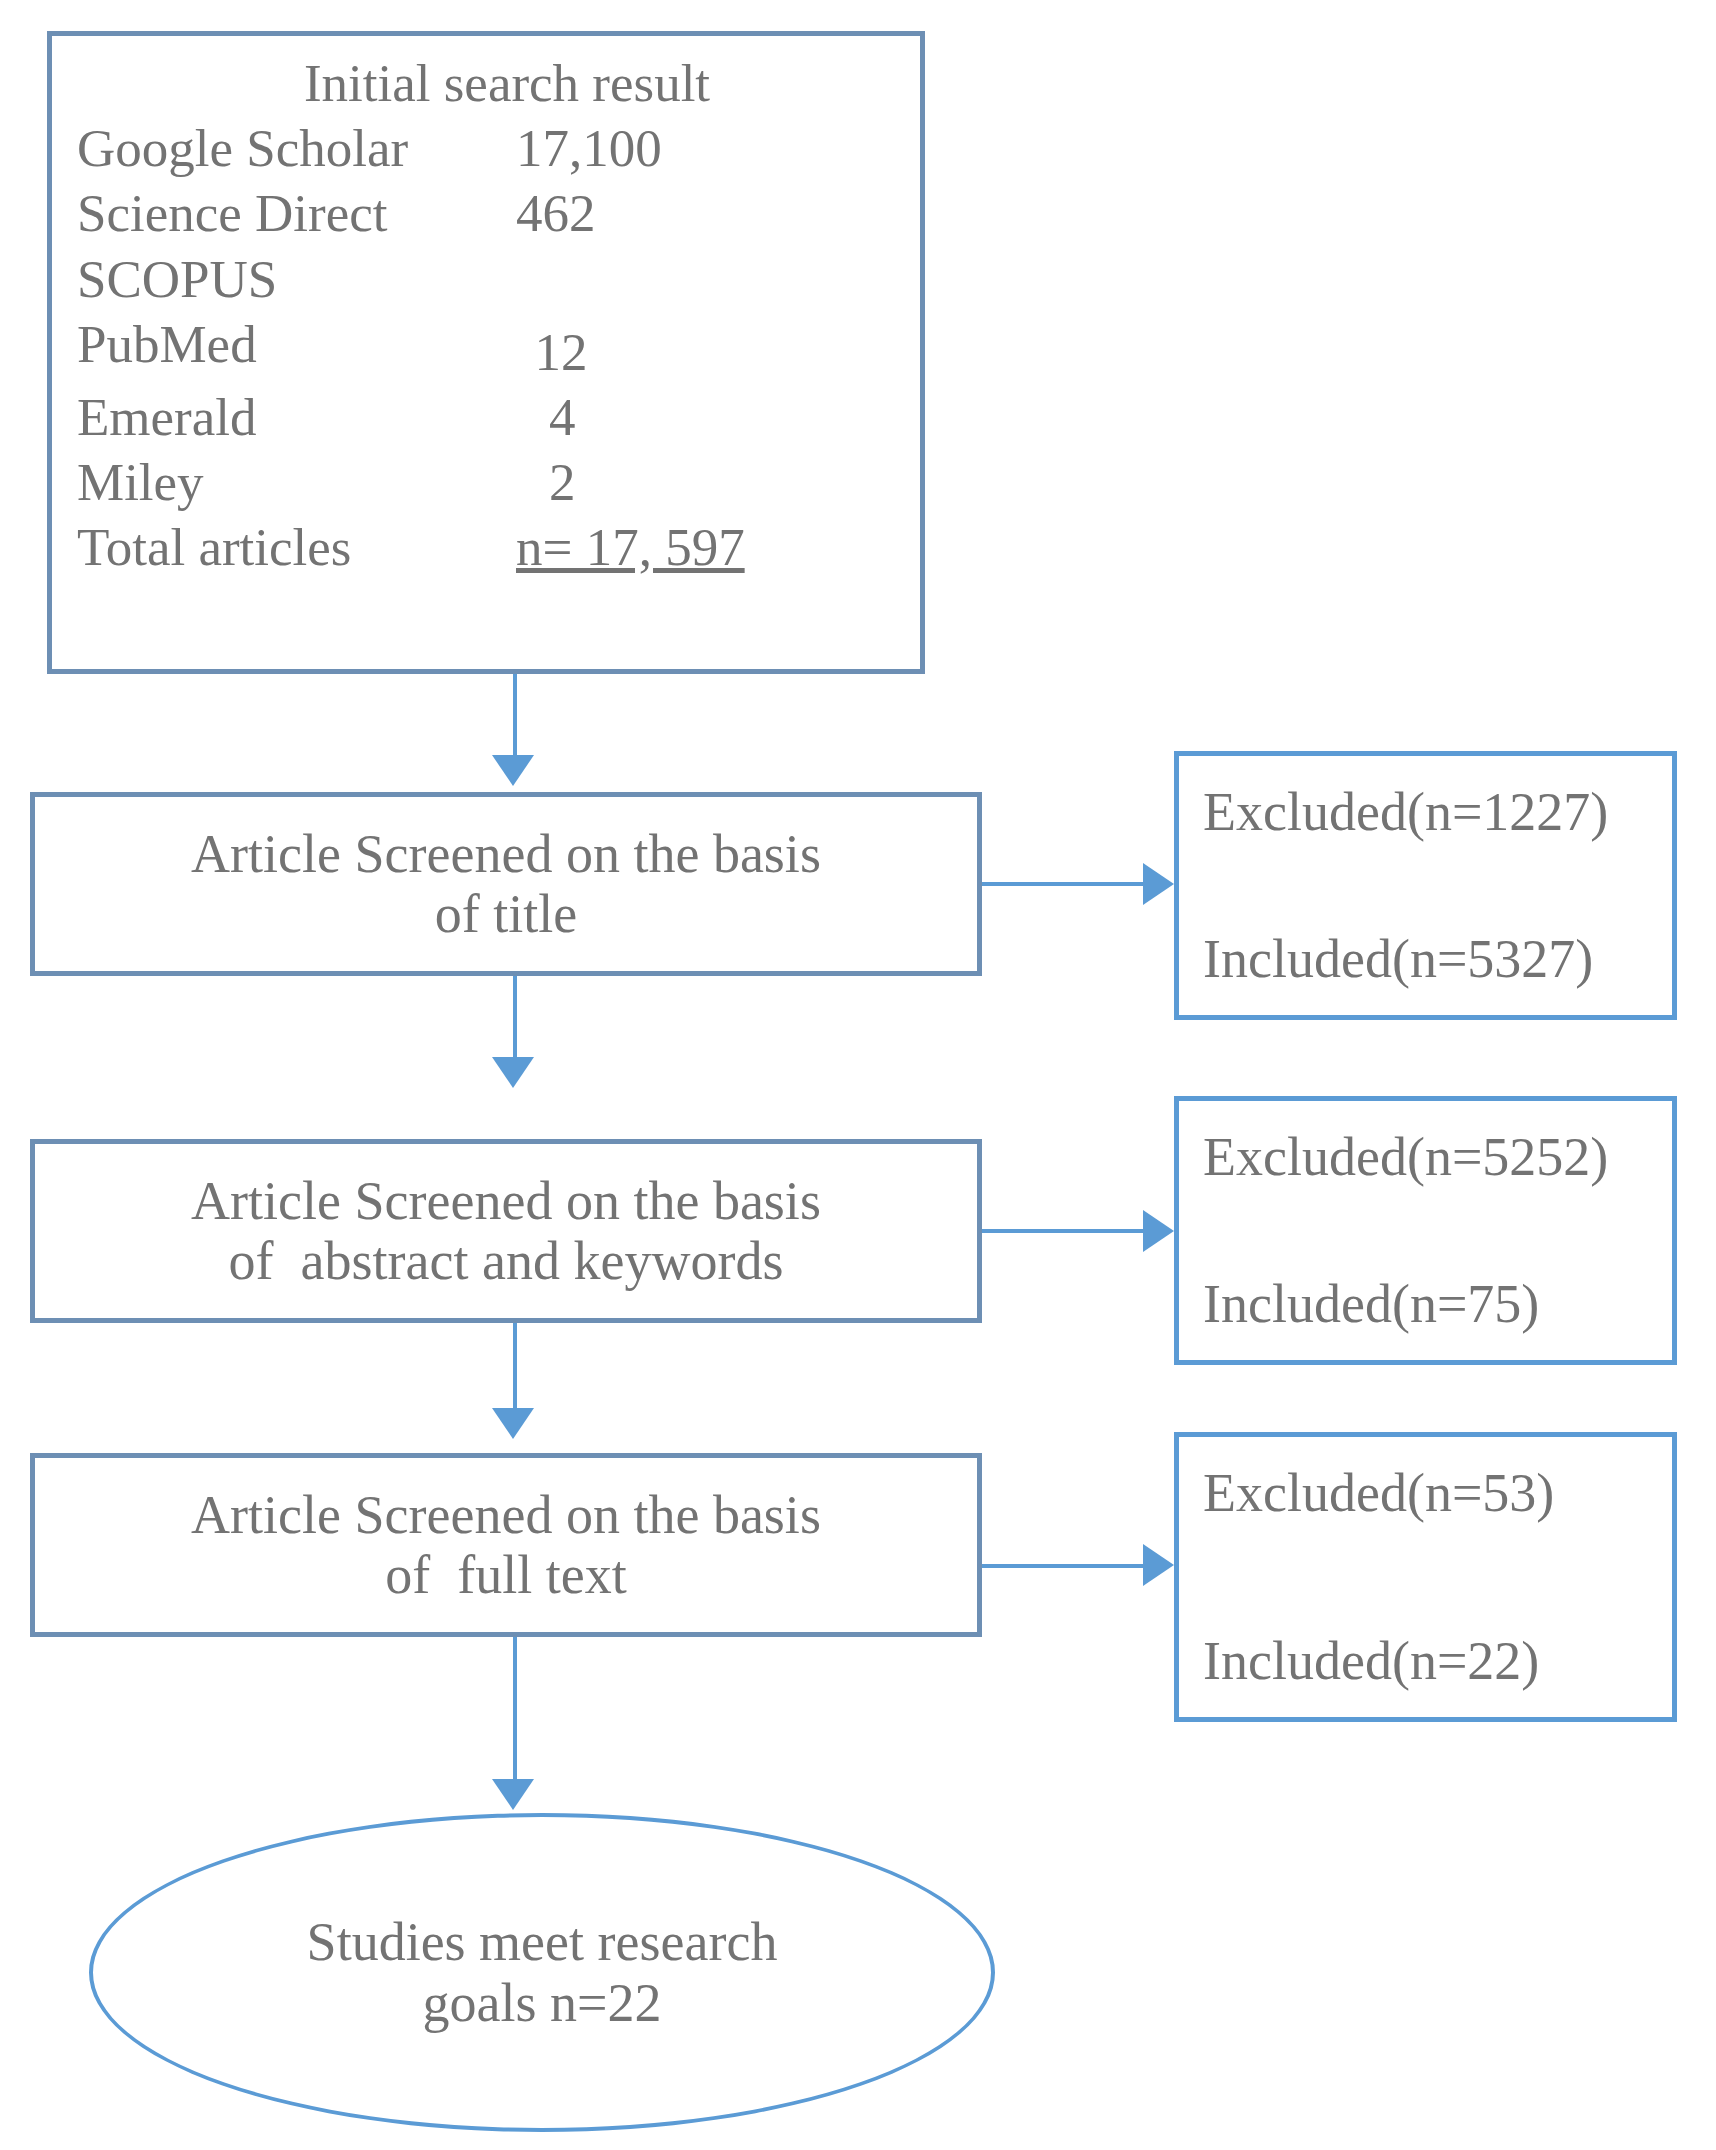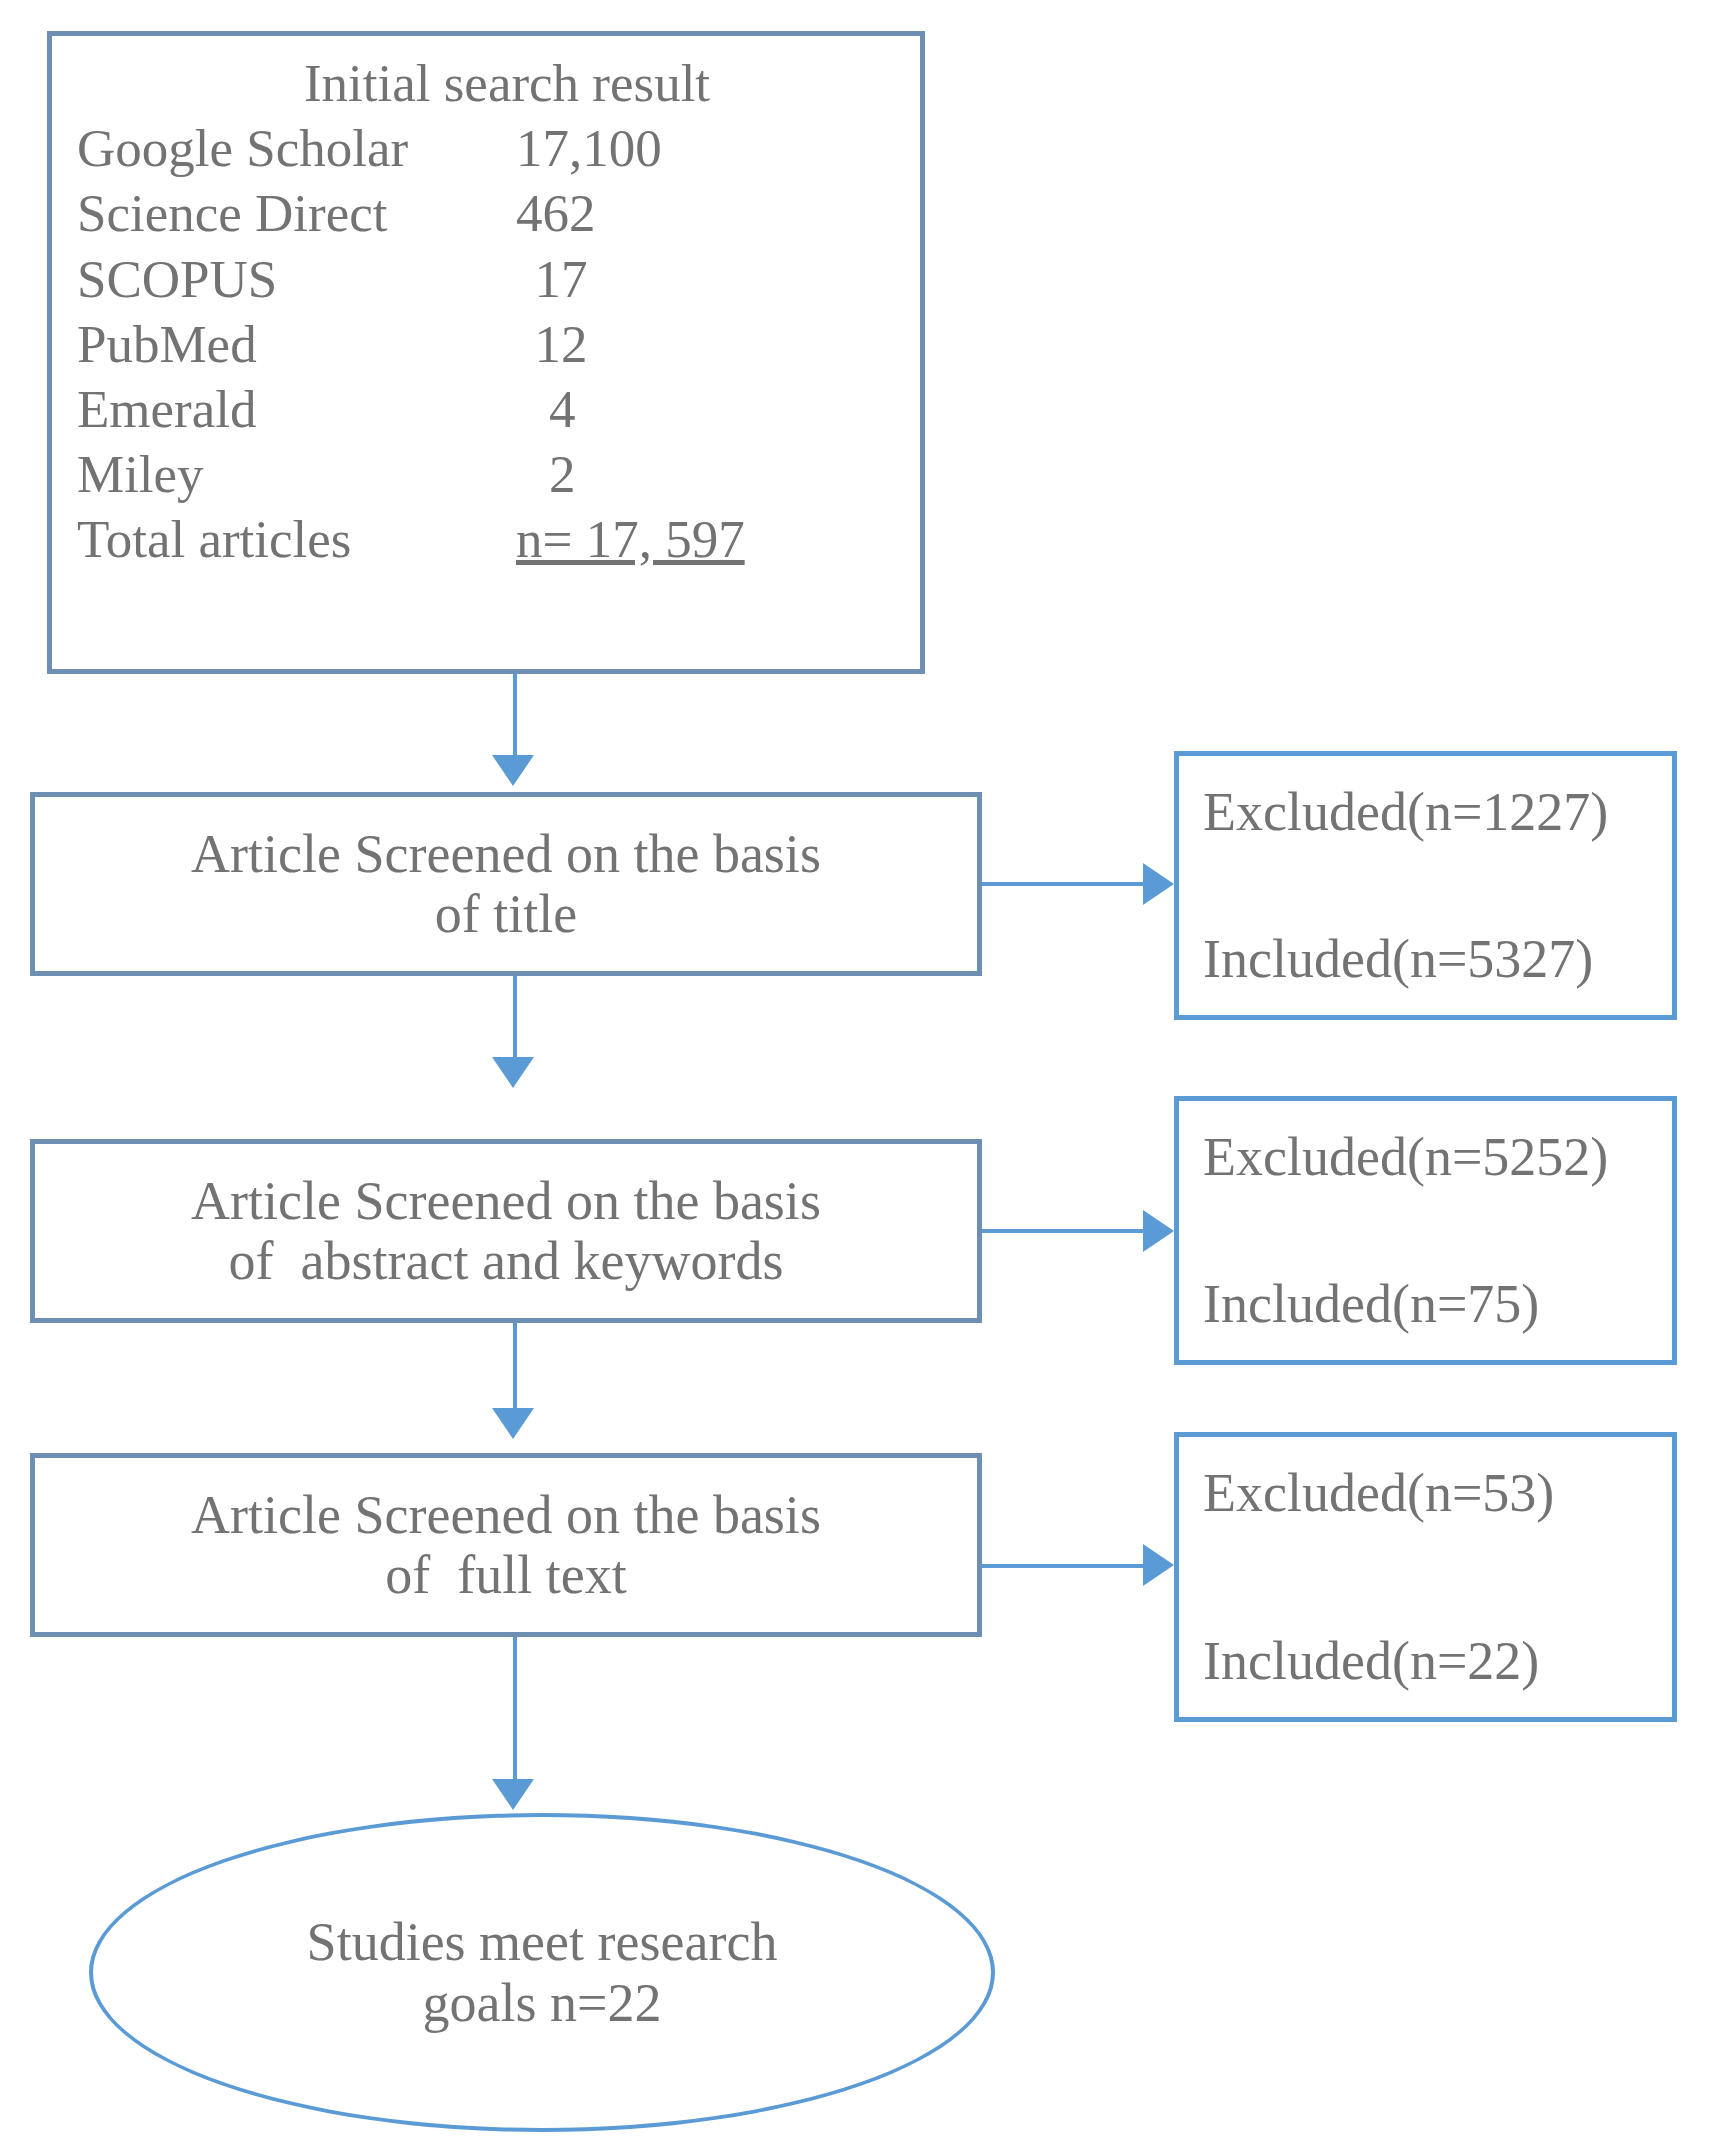--- a/index.html
+++ b/index.html
@@ -150,25 +150,24 @@
     <div class="src-row">
       <span class="txt src-name">Google Scholar</span>
       <span class="txt src-val">17,100</span>
     </div>
     <div class="src-row">
       <span class="txt src-name">Science Direct</span>
       <span class="txt src-val">462</span>
     </div>
     <div class="src-row">
       <span class="txt src-name">SCOPUS</span>
-      <span class="txt src-val" style="padding-left:18.4px;">17</span>
     </div>
     <div class="src-row">
       <span class="txt src-name">PubMed</span>
-      <span class="txt src-val" style="padding-left:18.4px;">12</span>
+      <span class="txt src-val" style="padding-left:18.4px;margin-top:8px;">12</span>
     </div>
     <div class="src-row">
       <span class="txt src-name">Emerald</span>
       <span class="txt src-val" style="padding-left:33px;">4</span>
     </div>
     <div class="src-row">
       <span class="txt src-name">Miley</span>
       <span class="txt src-val" style="padding-left:33px;">2</span>
     </div>
     <div class="src-row total">

